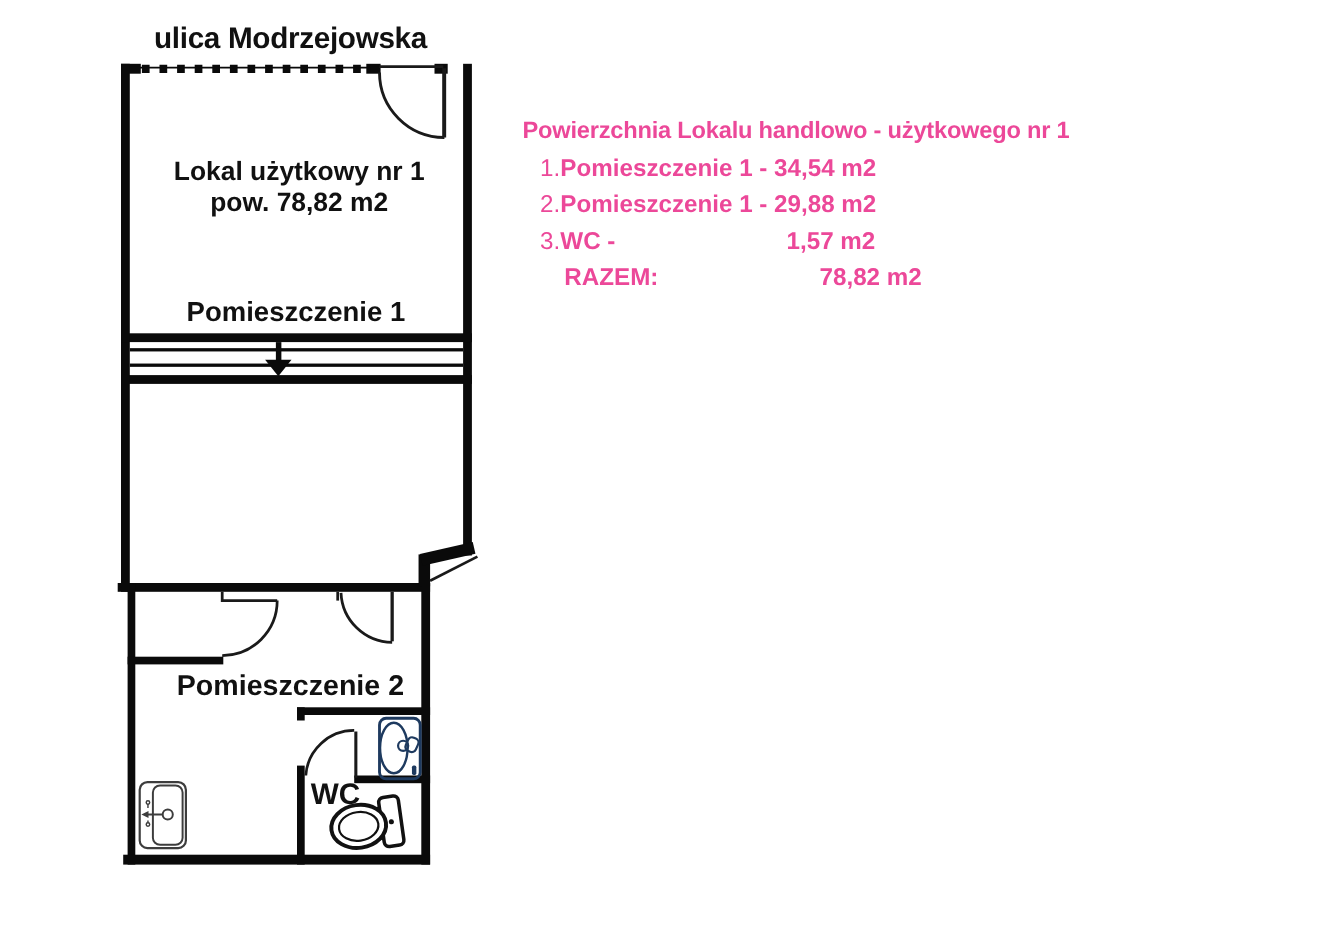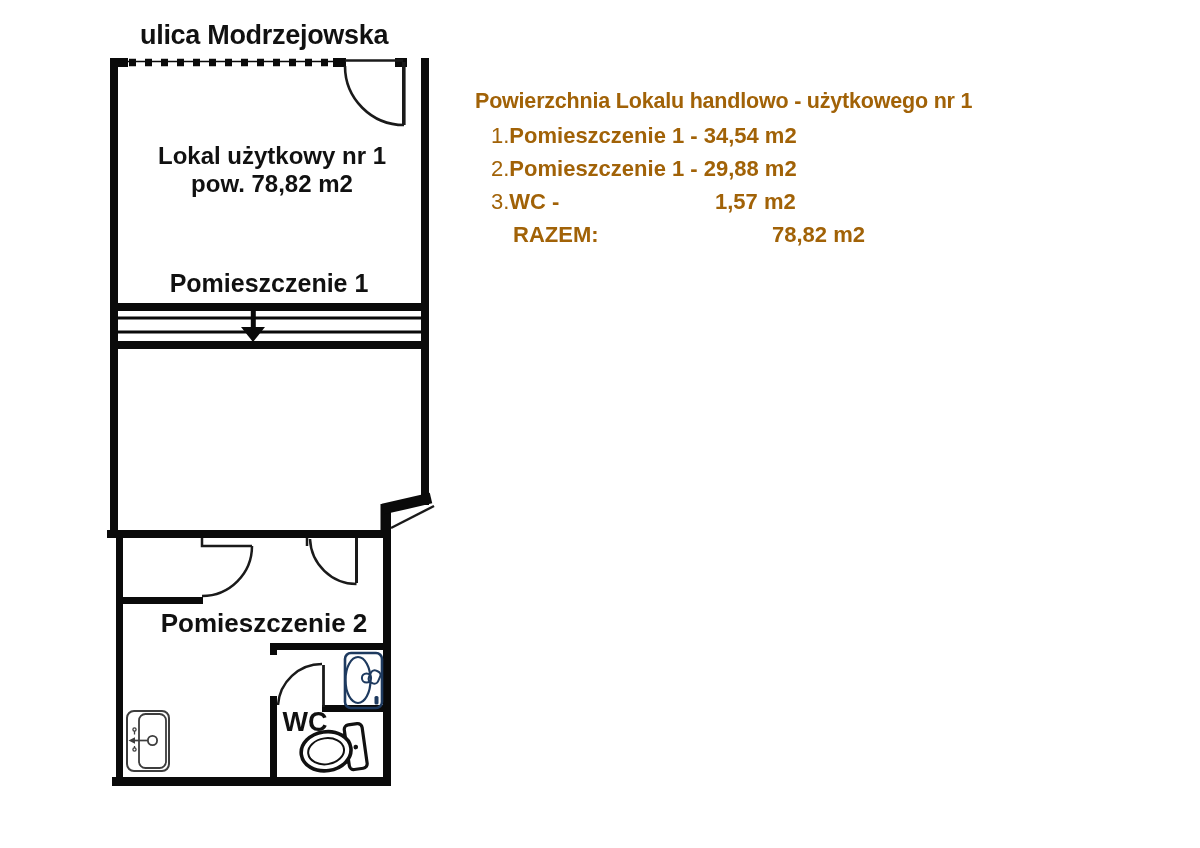--- a/index.html
+++ b/index.html
@@ -10,35 +10,35 @@
     color:#111;
   }
   .street-title{
     position:absolute;left:140px;top:20px;width:300px;
     font-size:27px;font-weight:bold;color:#111;
     letter-spacing:-0.3px;white-space:nowrap;
   }
   .plan-svg{position:absolute;left:0;top:0;}
   .plan-label{font-family:"Liberation Sans",sans-serif;font-weight:bold;fill:#111;}
   .legend{
-    position:absolute;left:475px;top:89px;width:530px;
-    font-size:22px;color:#a16207;
+    position:absolute;left:475px;top:106px;width:530px;
+    font-size:22px;color:#ec4899;
   }
   .legend-title{font-weight:bold;font-size:21.5px;letter-spacing:-0.2px;white-space:nowrap;margin-bottom:5px;}
   .legend-row{position:relative;height:33px;line-height:33px;padding-left:16px;white-space:nowrap;}
   .legend-row .idx{font-weight:400;}
   .legend-row .nm{font-weight:bold;margin-right:6px;}
   .legend-row .val{font-weight:bold;}
   .legend-row.has-col .val{
     position:absolute;left:240px;width:120px;font-weight:bold;
   }
   .legend-total{position:relative;height:33px;line-height:33px;padding-left:8px;white-space:nowrap;margin-left:30px;}
   .legend-total .nm{font-weight:bold;}
   .legend-total .val{
-    position:absolute;left:240px;width:120px;text-align:right;font-weight:bold;
+    position:absolute;left:240px;width:120px;font-weight:bold;
   }
 </style>
 </head>
 <body>
 
 <div class="street-title">ulica Modrzejowska</div>
 
 <div class="legend">
   <div class="legend-title">Powierzchnia Lokalu handlowo - użytkowego nr 1</div>
   <div class="legend-row">

